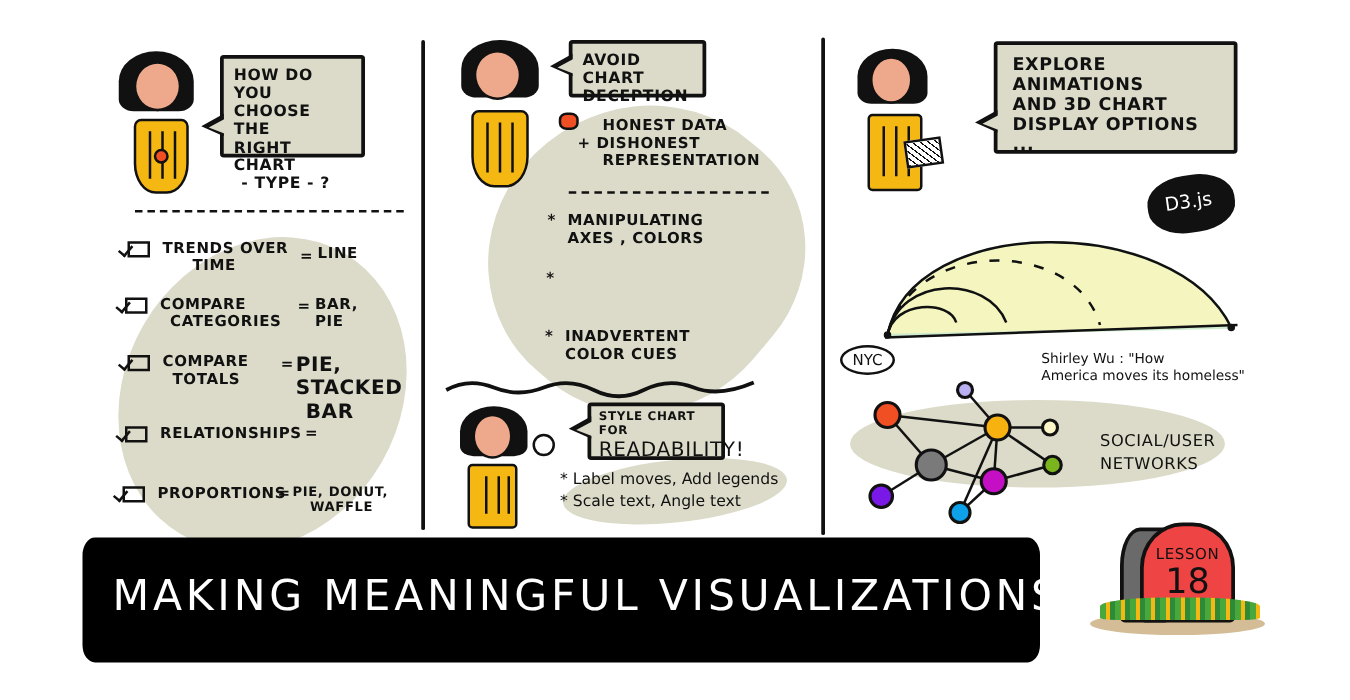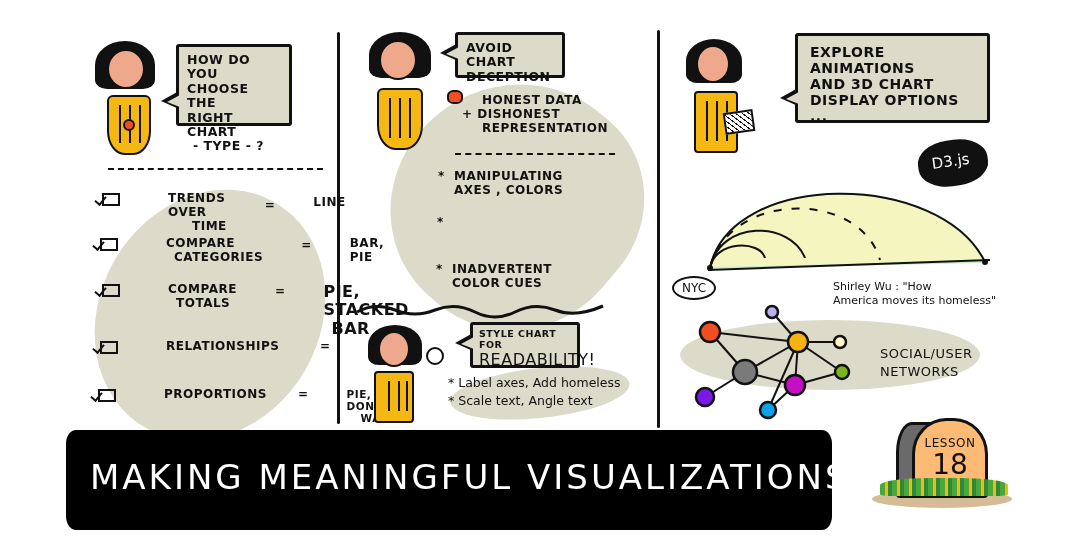--- a/index.html
+++ b/index.html
@@ -5,21 +5,21 @@
   * { box-sizing: border-box; margin: 0; padding: 0; }
   html, body { width: 1080px; height: 560px; background: #ffffff; overflow: hidden; }
   body { position: relative; font-family: "DejaVu Sans", sans-serif; color: #111; }
   .abs { position: absolute; }
   .hand { font-family: "DejaVu Sans", sans-serif; font-weight: bold; text-transform: uppercase; letter-spacing: 0.5px; line-height: 1.15; color: #111; }
   .blob { position: absolute; background: #dcdbc9; border-radius: 50%; }
   .bubble { position: absolute; background: #dcdbc9; border: 3px solid #111; border-radius: 3px; padding: 6px 8px; }
   .bubble::before { content: ""; position: absolute; left: -18px; bottom: 14px; width: 0; height: 0; border-top: 10px solid transparent; border-bottom: 8px solid transparent; border-right: 18px solid #111; }
   .bubble::after { content: ""; position: absolute; left: -12px; bottom: 16px; width: 0; height: 0; border-top: 7px solid transparent; border-bottom: 5px solid transparent; border-right: 13px solid #dcdbc9; }
   .bubble .hand { font-size: 12.5px; }
-  .list-row { position: absolute; display: flex; align-items: flex-start; font-size: 12px; gap: 38px; }
+  .list-row { position: absolute; display: flex; align-items: flex-start; font-size: 12px; }
   .check { width: 18px; height: 13px; border: 2.5px solid #111; margin-right: 10px; margin-top: 1px; position: relative; flex: none; }
   .check::after { content: ""; position: absolute; left: -7px; top: -1px; width: 5px; height: 9px; border-right: 2.5px solid #111; border-bottom: 2.5px solid #111; transform: rotate(40deg); }
   .divider-v { position: absolute; width: 3px; background: #111; border-radius: 2px; }
   .dash { position: absolute; height: 0; border-top: 2.5px dashed #111; }
   .wave { position: absolute; }
   .bullet { position: absolute; display: flex; font-size: 12px; }
   .bullet .star { width: 16px; font-weight: bold; }
   .title-banner { position: absolute; left: 66px; top: 430px; width: 766px; height: 100px; background: #000; border-radius: 10px / 14px; }
   .title-banner .hand { color: #fff; font-size: 34px; font-weight: normal; letter-spacing: 3px; position: absolute; left: 24px; top: 28px; white-space: nowrap; }
   .person .hair { position: absolute; background: #111; border-radius: 50% 50% 20% 20%; }
@@ -173,21 +173,21 @@
     </div>
     <div class="abs" style="left:58px; top:22px; width:18px; height:18px; background:#fff; border:2.5px solid #111; border-radius:50%;"></div>
   </div>
 
   <div class="bubble" style="left:470px; top:322px; width:110px; height:46px; padding:4px 6px;">
     <div class="hand" style="font-size:9.5px;">STYLE CHART FOR</div>
     <div class="hand" style="font-size:16px; font-weight:normal;">READABILITY!</div>
   </div>
 
   <div class="abs" style="left:448px; top:374px; font-size:12.5px; line-height:1.4;">
-    <div><span>*</span> <span>Label axes, Add homeless</span></div>
+    <div><span>*</span> <span>Label moves, Add legends</span></div>
     <div><span>*</span> <span>Scale text, Angle text</span></div>
   </div>
 </div>
 
 <div>
   <div class="person abs" style="left:680px; top:35px; width:90px; height:120px;">
     <div class="hair" style="left:6px; top:4px; width:56px; height:44px;"></div>
     <div class="face" style="left:16px; top:10px; width:34px; height:38px;"></div>
     <div class="body" style="left:14px; top:56px; width:44px; height:62px; border-radius:4px;">
       <div class="stripe" style="left:10px;"></div>
@@ -261,18 +261,18 @@
   </div>
 </div>
 
 <div class="title-banner">
   <div class="hand">MAKING MEANINGFUL VISUALIZATIONS</div>
 </div>
 
 <div>
   <div class="abs" style="left:872px; top:490px; width:140px; height:18px; background:#d4bc96; border-radius:50%;"></div>
   <div class="abs" style="left:896px; top:422px; width:40px; height:76px; background:#6a6a6a; border:3px solid #111; border-radius:40% 10% 4px 4px;"></div>
-  <div class="abs" style="left:912px; top:418px; width:76px; height:80px; background:#fdba74; border:3px solid #111; border-radius:45% 45% 4px 4px; text-align:center;">
+  <div class="abs" style="left:912px; top:418px; width:76px; height:80px; background:#ef4444; border:3px solid #111; border-radius:45% 45% 4px 4px; text-align:center;">
     <div class="hand" style="font-size:12px; margin-top:16px; font-weight:normal;">LESSON</div>
     <div style="font-size:28px; line-height:1;">18</div>
   </div>
   <div class="abs" style="left:880px; top:478px; width:128px; height:18px; background:repeating-linear-gradient(90deg,#49a83b 0 5px,#f5b812 5px 8px,#2e8a36 8px 12px); border-radius:40% 40% 10% 10%;"></div>
 </div>
 
 </body></html>

